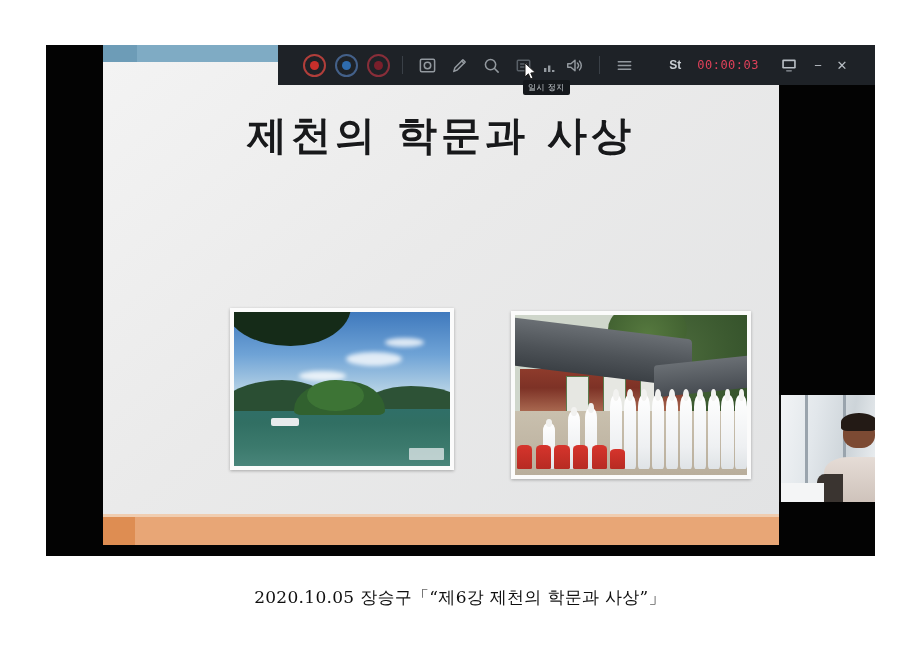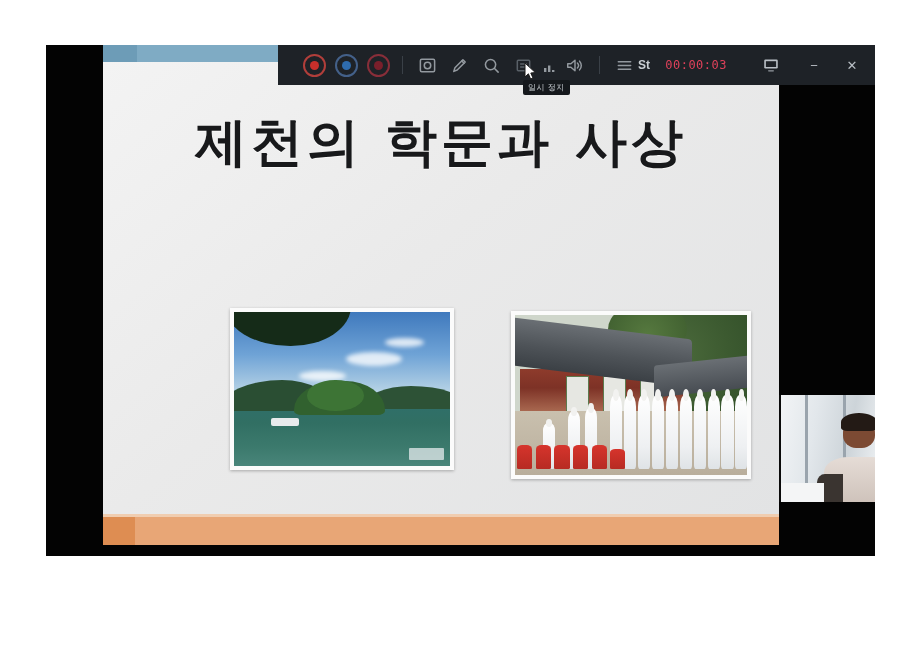--- a/index.html
+++ b/index.html
@@ -89,21 +89,21 @@
   }
 
   
   .slide-title {
     position: absolute;
     left: 0; right: 0;
     top: 63px;
     text-align: center;
     font-family: "DejaVu Serif", "Liberation Serif", serif;
     font-weight: 700;
-    font-size: 52px;
+    font-size: 40px;
     letter-spacing: 4px;
     color: #18191b;
     text-shadow: 0 1px 0 rgba(255,255,255,.6);
   }
   .slide-subtitle {
     position: absolute;
     left: 0; right: 0;
     top: 182px;
     text-align: center;
     font-family: "DejaVu Serif", "Liberation Serif", serif;
@@ -344,21 +344,21 @@
     width: 26px;
     margin-right: 2px;
   }
   .tb-timer {
     color: #e0415a;
     font-size: 12px;
     letter-spacing: .5px;
     font-family: "DejaVu Sans Mono", "Liberation Mono", monospace;
     margin-right: 10px;
   }
-  .tb-right { padding-right: 14px; gap: 20px; }
+  .tb-right { padding-right: 24px; gap: 6px; }
   .tb-winbtn {
     color: #b8bec4;
     font-size: 13px;
     width: 18px; height: 18px;
     display:flex; align-items:center; justify-content:center;
   }
 
   
   #tb-tooltip {
     position: absolute;
@@ -611,14 +611,15 @@
       <div id="tb-tooltip">일시 정지</div>
 
       <div id="mouse-cursor">
         <svg width="14" height="20" viewBox="0 0 14 20">
           <path d="M1 1 L1 15 L4.4 11.8 L6.6 17 L9 16 L6.8 11 L11.4 10.6 Z" fill="#ffffff" stroke="#1a1a1a" stroke-width="1"></path>
         </svg>
       </div>
     </div>
   </div>
 
+  <div id="caption">2020.10.05 장승구「“제6강 제천의 학문과 사상”」</div>
 
 </div>
 
 </body></html>

